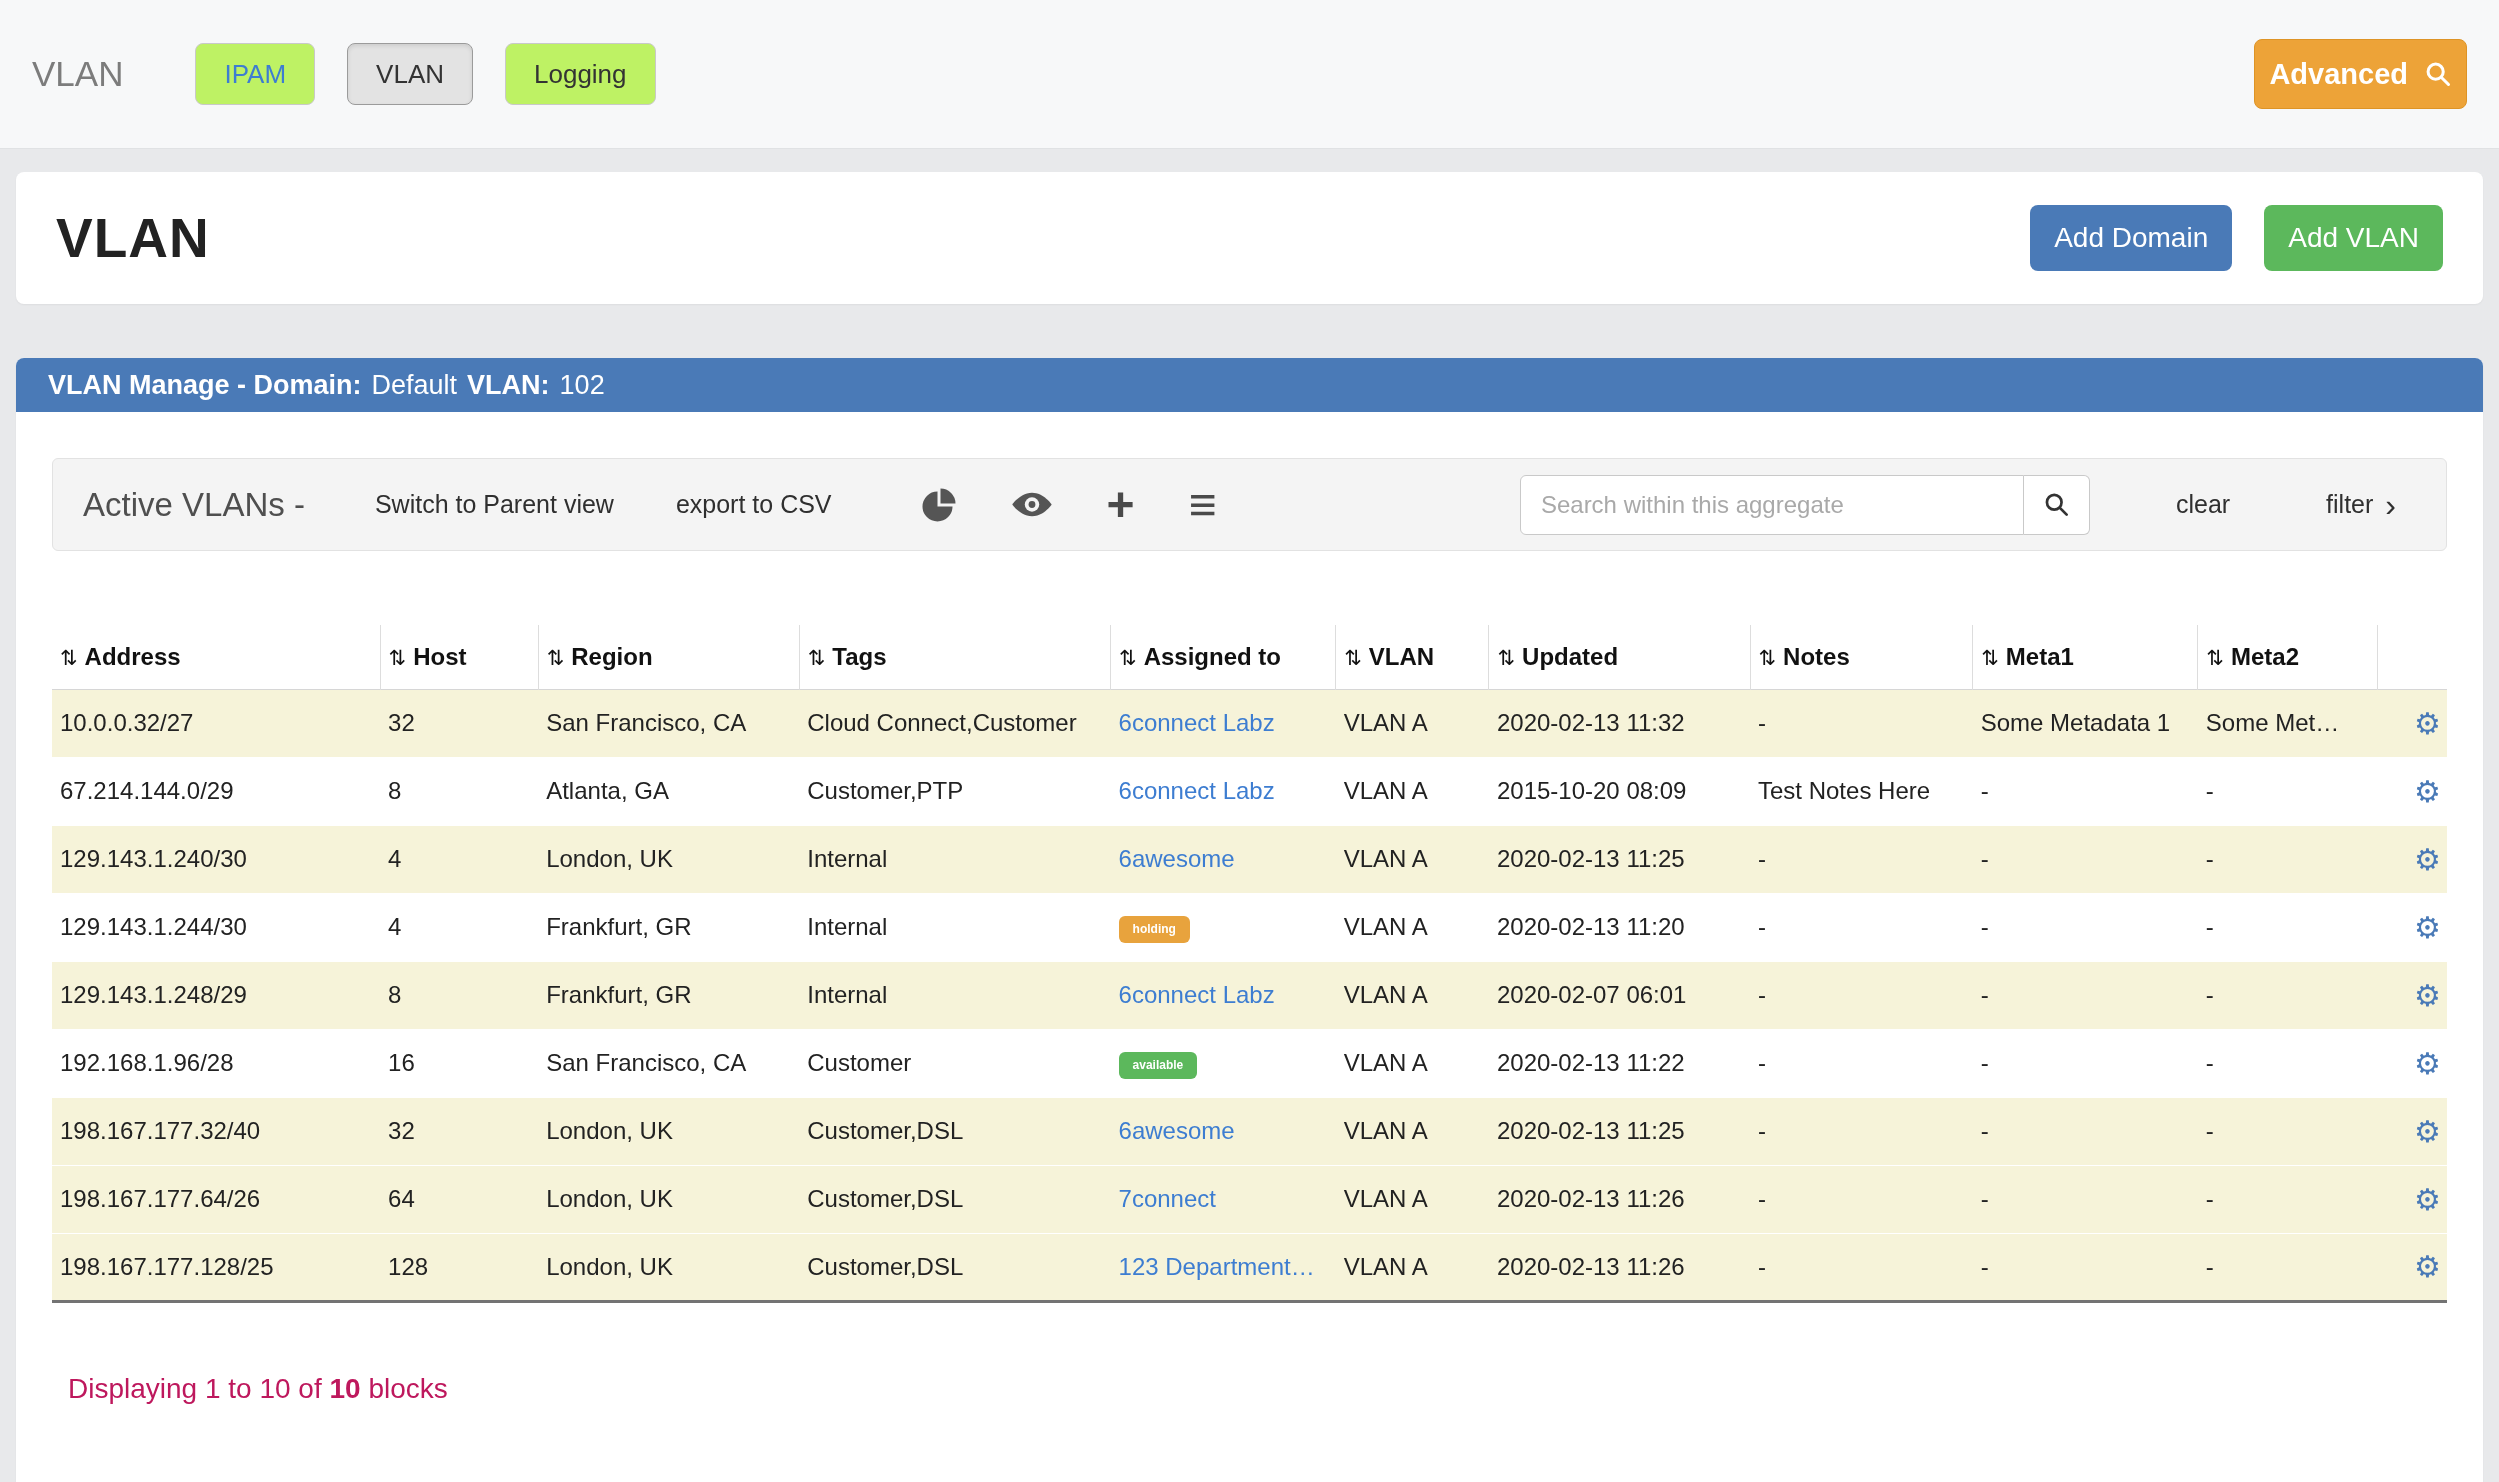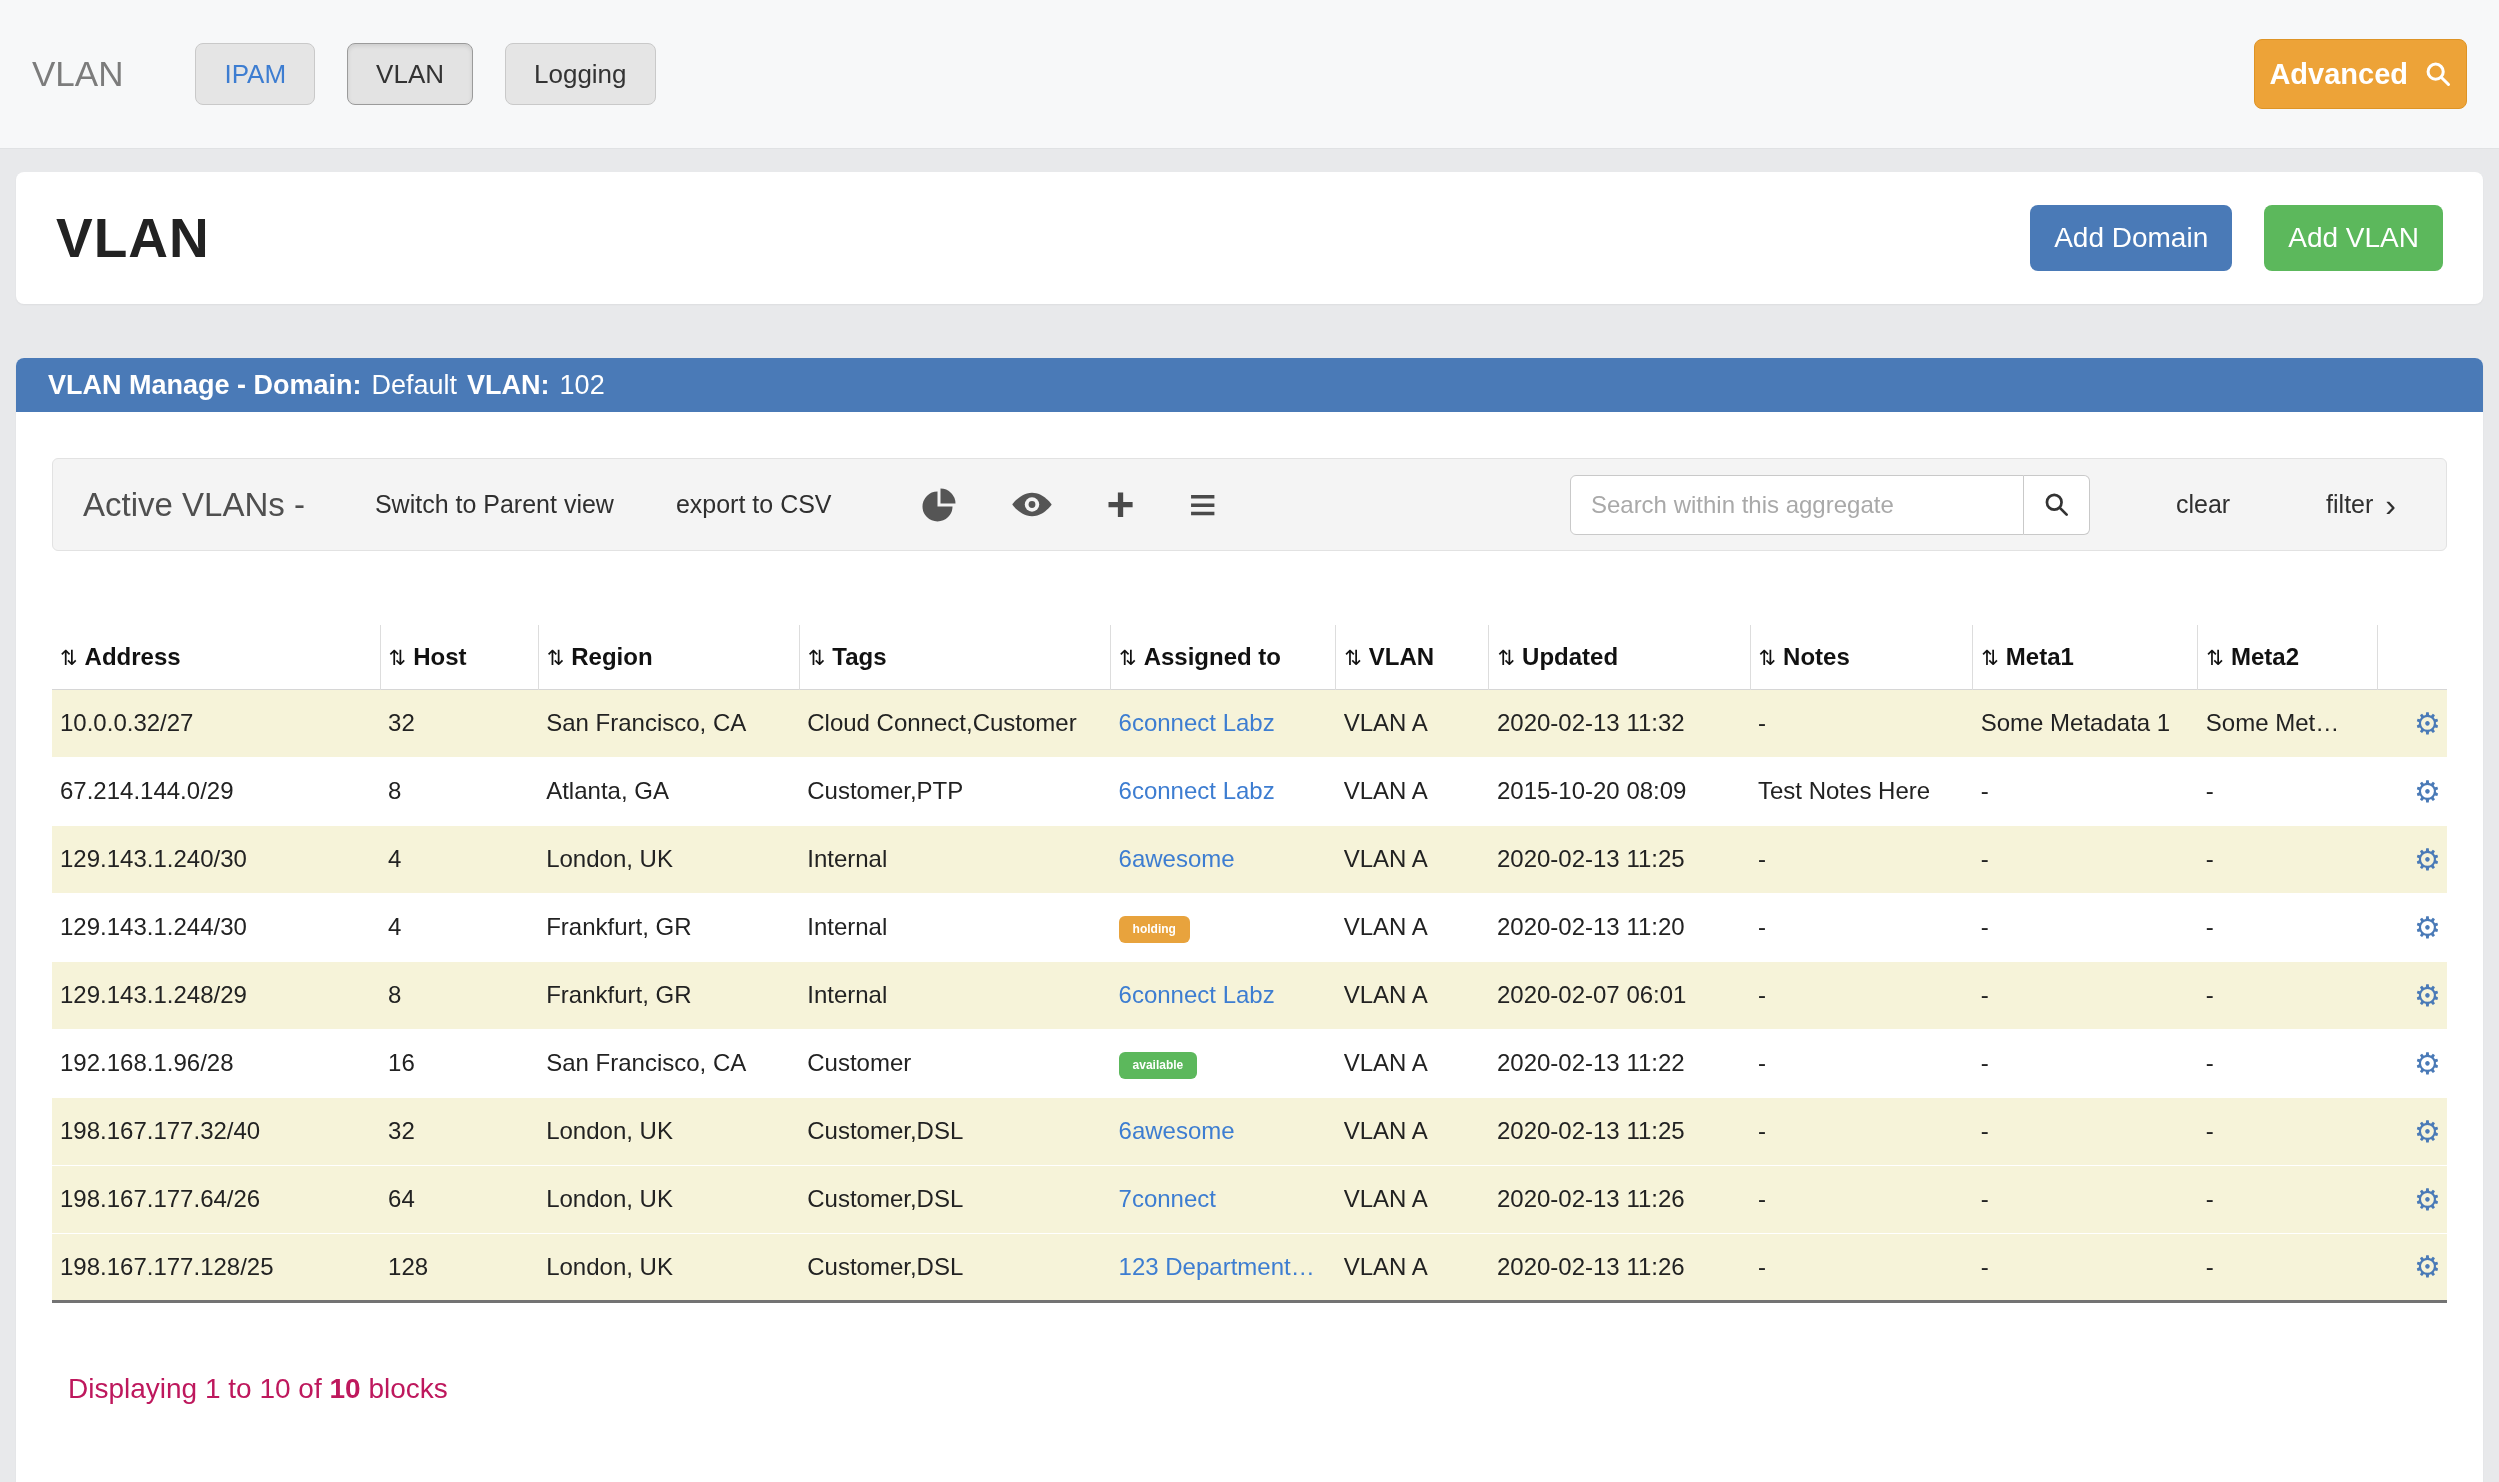--- a/index.html
+++ b/index.html
@@ -2,21 +2,21 @@
 <html><head>
 <meta charset="utf-8">
 <style>
   * { box-sizing: border-box; margin: 0; padding: 0; }
   body { font-family: "Liberation Sans", sans-serif; background: #e8e9eb; color: #222; }
   .screen { width: 2499px; height: 1483px; overflow: hidden; background: #e8e9eb; }
 
   
   .navbar { height: 149px; background: #f7f8f9; border-bottom: 1px solid #e0e2e4; display: flex; align-items: center; padding: 0 32px; }
   .brand { font-size: 35px; color: #7c7c7c; margin-right: 72px; }
-  .tab-btn { font-size: 26px; color: #333; background: #e5e5e5; border: 1px solid #c9c9c9; border-radius: 8px; padding: 0 28px; height: 62px; margin-right: 32px; cursor: pointer; font-family: inherit; }
+  .tab-btn { font-size: 26px; color: #333; background: #bef264; border: 1px solid #c9c9c9; border-radius: 8px; padding: 0 28px; height: 62px; margin-right: 32px; cursor: pointer; font-family: inherit; }
   .tab-btn.ipam { color: #3d7dd1; }
   .tab-btn.active { background: #e3e3e3; border-color: #9b9b9b; box-shadow: inset 0 2px 4px rgba(0,0,0,0.10); }
   .advanced-btn { margin-left: auto; display: flex; align-items: center; gap: 16px; background: #eda338; border: 1px solid #de9426; border-radius: 8px; color: #fff; font-size: 29px; font-weight: bold; height: 70px; padding: 0 14px; cursor: pointer; font-family: inherit; }
 
   
   .page-card { margin: 23px 16px 0; height: 132px; background: #fff; border-radius: 8px; box-shadow: 0 1px 2px rgba(0,0,0,0.05); display: flex; align-items: center; padding: 0 40px; }
   .page-title { font-size: 55px; font-weight: bold; letter-spacing: 1px; }
   .header-actions { margin-left: auto; display: flex; gap: 32px; }
   .btn { border: none; border-radius: 8px; color: #fff; font-size: 28px; height: 66px; padding: 0 24px; cursor: pointer; font-family: inherit; }
   .btn-blue { background: #4a7ab7; }
@@ -29,21 +29,21 @@
   .panel-header span { margin-right: 10px; }
   .panel-body { padding: 46px 36px 60px; }
 
   
   .toolbar { height: 93px; background: #f4f4f4; border: 1px solid #e2e2e2; border-radius: 6px; display: flex; align-items: center; padding: 0 30px; }
   .toolbar-title { font-size: 33px; color: #4f4f4f; margin-right: 70px; white-space: nowrap; }
   .toolbar-link { font-size: 25px; color: #2f2f2f; margin-right: 62px; cursor: pointer; white-space: nowrap; }
   .icon-btn { margin: 0 27px; display: flex; align-items: center; cursor: pointer; color: #555; }
   .icon-text { font-size: 48px; color: #4a4a4a; line-height: 1; font-weight: bold; }
   .search-group { margin-left: auto; display: flex; align-items: center; }
-  .search-input { width: 454px; height: 60px; border: 1px solid #c9c9c9; border-radius: 6px 0 0 6px; background: #fff; font-size: 24px; padding: 0 20px; color: #333; font-family: inherit; outline: none; }
+  .search-input { width: 504px; height: 60px; border: 1px solid #c9c9c9; border-radius: 6px 0 0 6px; background: #fff; font-size: 24px; padding: 0 20px; color: #333; font-family: inherit; outline: none; }
   .search-input::placeholder { color: #a9a9a9; }
   .search-btn { width: 66px; height: 60px; background: #fff; border: 1px solid #c9c9c9; border-left: none; border-radius: 0 6px 6px 0; display: flex; align-items: center; justify-content: center; cursor: pointer; }
   .clear-link { margin-left: 86px; font-size: 25px; color: #2f2f2f; cursor: pointer; }
   .filter-link { margin-left: 96px; margin-right: 20px; font-size: 25px; color: #2f2f2f; cursor: pointer; display: flex; align-items: center; gap: 12px; }
   .chev { font-size: 32px; line-height: 1; }
 
   
   table.vlan-table { width: 100%; border-collapse: collapse; table-layout: fixed; margin-top: 74px; }
   thead tr { border-bottom: 1px solid #d6d6d6; }
   th { font-size: 24px; font-weight: bold; text-align: left; height: 64px; padding: 0 8px; border-left: 1px solid #ddd; white-space: nowrap; overflow: hidden; color: #111; }

